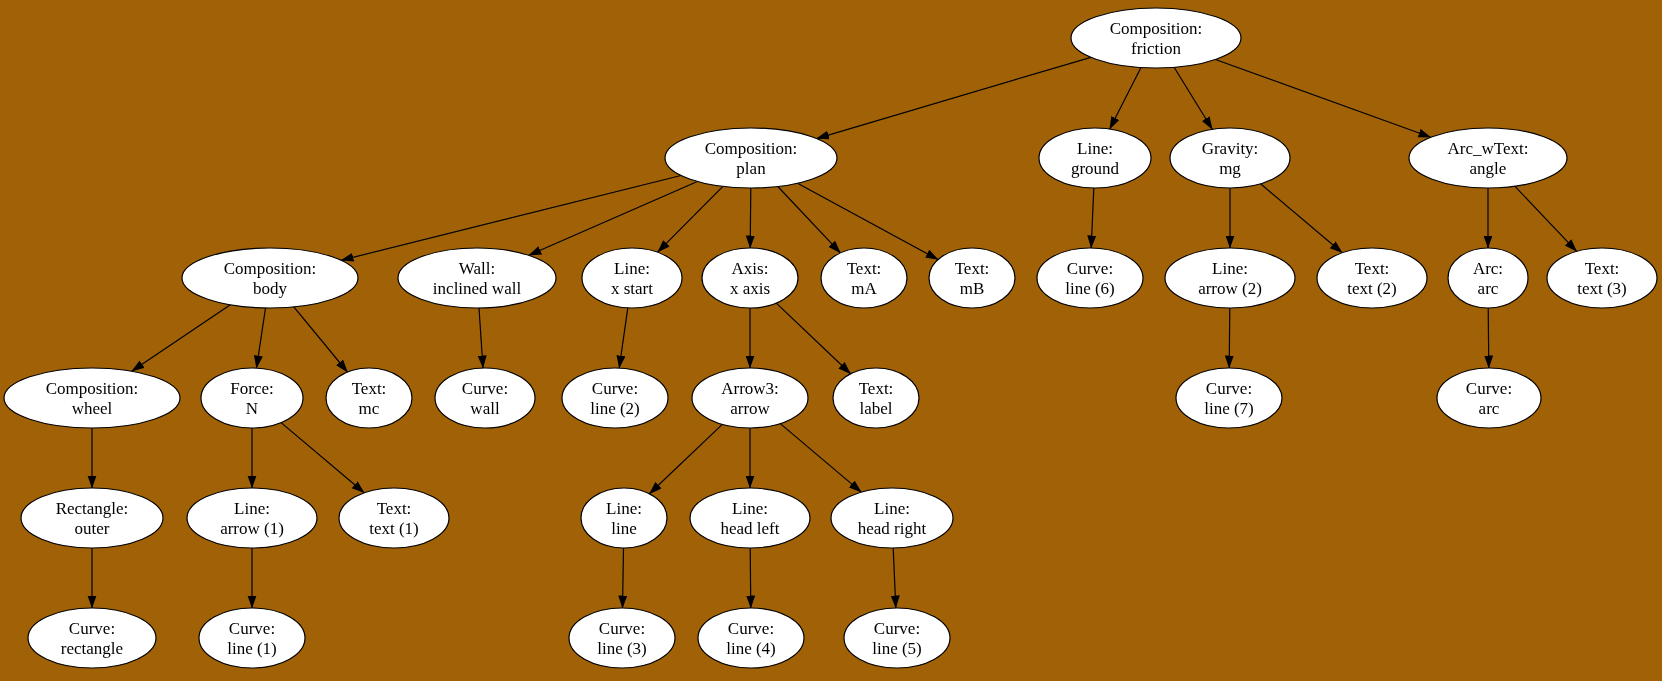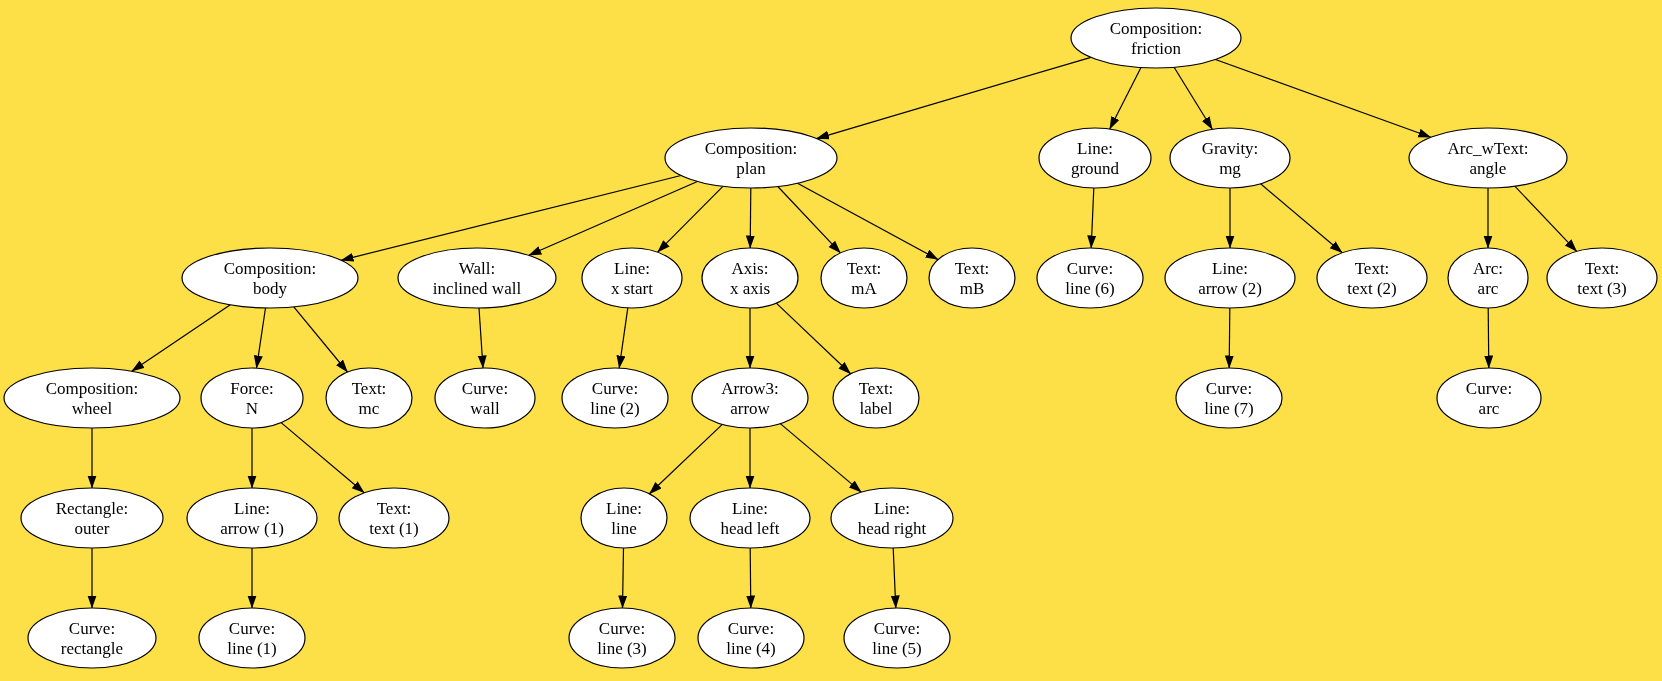--- a/index.html
+++ b/index.html
@@ -5,21 +5,21 @@
   html, body {
     margin: 0;
     padding: 0;
     background: #ffffff;
     font-family: "Liberation Serif", serif;
   }
   .diagram-wrap {
     width: 1662px;
     height: 681px;
     position: relative;
-    background: #fde047;
+    background: #a16207;
     overflow: hidden;
   }
   svg { display: block; }
   .edge-line {
     stroke: #000000;
     stroke-width: 1.2;
     fill: none;
   }
   .node-ellipse {
     fill: #ffffff;

